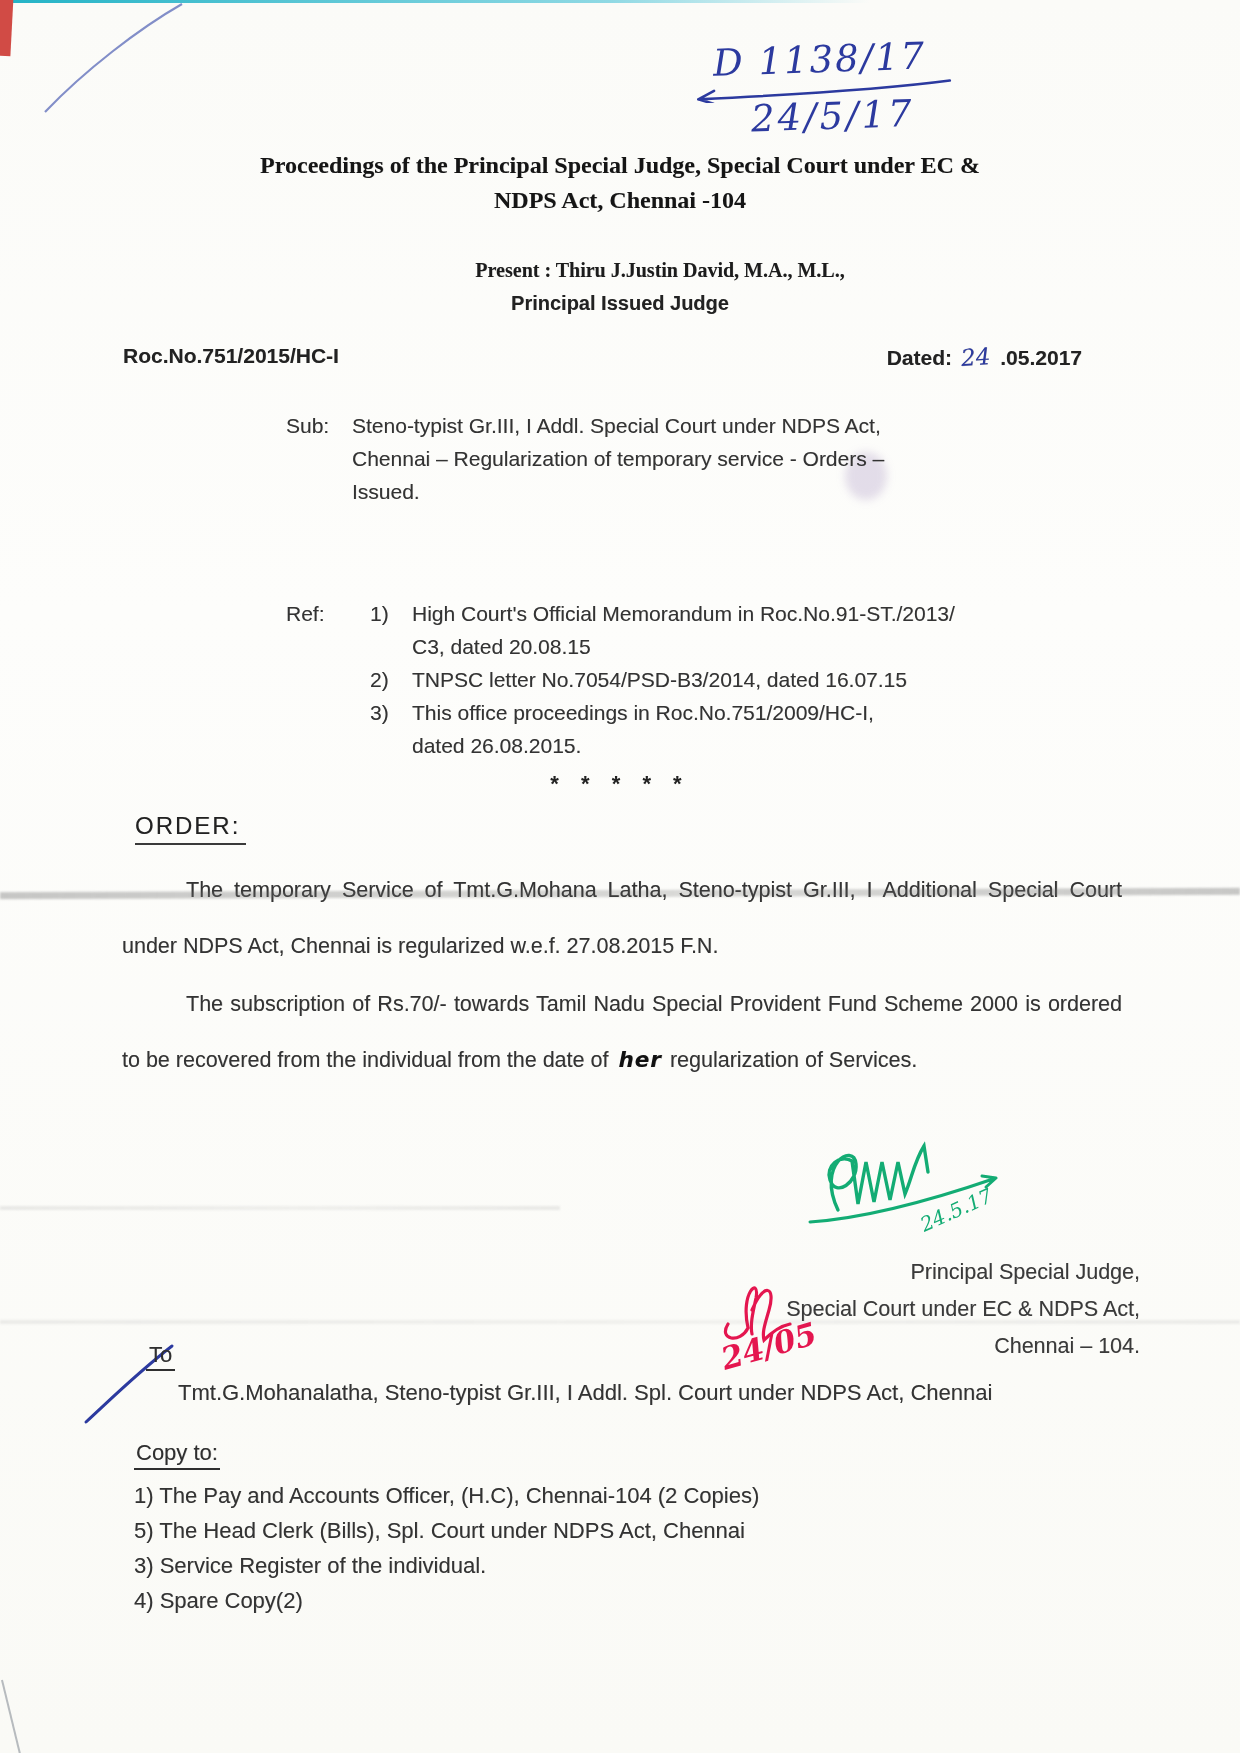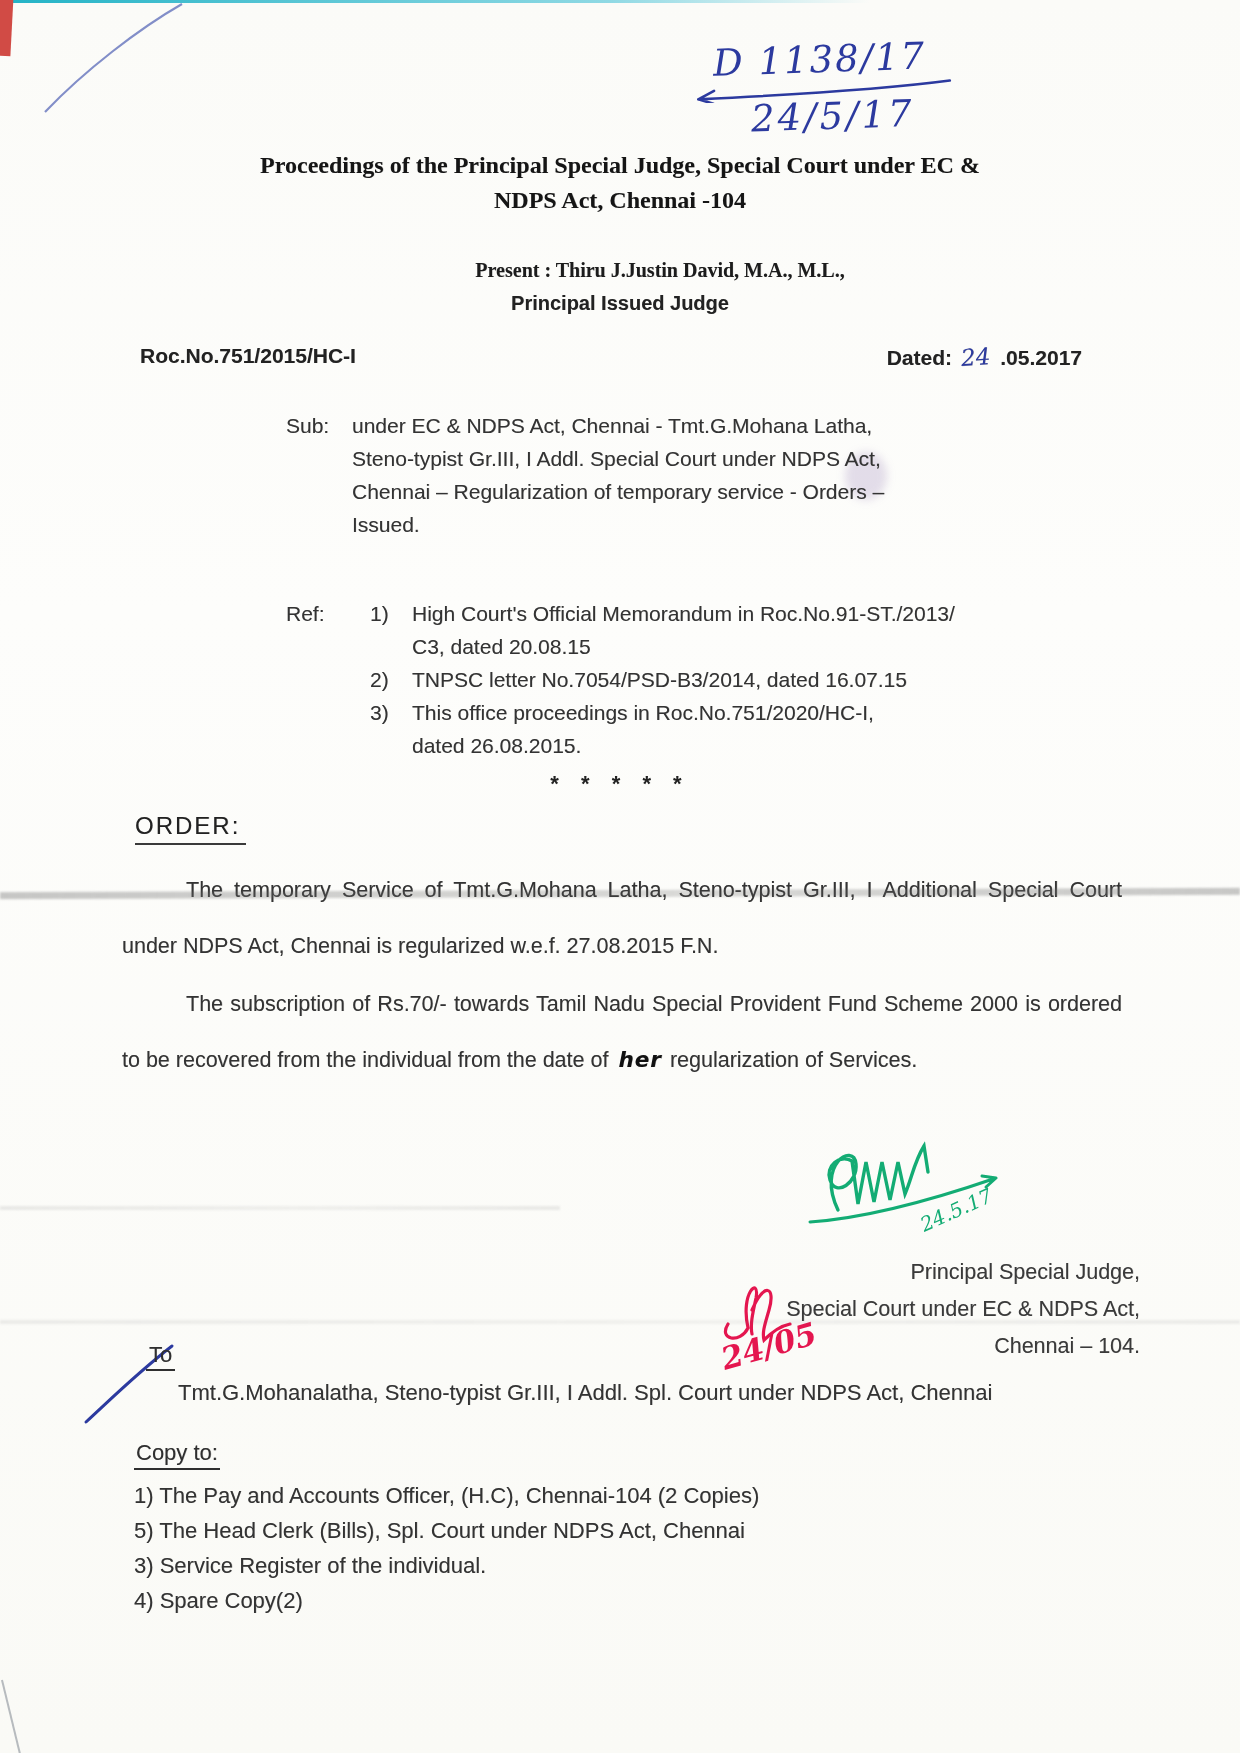--- a/index.html
+++ b/index.html
@@ -9,21 +9,21 @@
     overflow:hidden;font-family:"Liberation Sans",sans-serif;color:#2b2b2b;
   }
   .typed{text-shadow:0.35px 0.35px 0 rgba(70,70,70,.35);}
   
   .title{position:absolute;top:148px;left:0;width:100%;text-align:center;
     font-family:"Liberation Serif",serif;font-weight:700;font-size:24px;line-height:35px;color:#151515;}
   .present{position:absolute;top:259px;left:0;width:100%;text-align:center;
     font-family:"Liberation Serif",serif;font-weight:700;font-size:20px;color:#1c1c1c;margin-left:40px;}
   .present-role{position:absolute;top:292px;left:0;width:100%;text-align:center;
     font-weight:700;font-size:20px;color:#222;}
-  .meta-row{position:absolute;top:344px;left:140px;right:158px;display:flex;
+  .meta-row{position:absolute;top:344px;left:123px;right:158px;display:flex;
     justify-content:space-between;font-weight:700;font-size:21px;color:#222;}
   .hw-day{font-family:"DejaVu Serif",serif;font-style:italic;font-weight:400;
     font-size:23px;margin:0 10px 0 9px;display:inline-block;transform:rotate(-4deg);}
   
   .sub-block{position:absolute;top:409px;left:286px;font-size:21px;line-height:33px;display:flex;color:#333;}
   .sub-label{width:66px;flex:none;}
   .ref-block{position:absolute;top:597px;left:286px;font-size:21px;line-height:33px;display:flex;color:#333;gap:30px;}
   .ref-label{width:54px;flex:none;}
   .ref-item{display:flex;}
   .ref-marker{width:42px;flex:none;}
@@ -111,21 +111,20 @@
   <div class="meta-row typed">
     <span>Roc.No.751/2015/HC-I</span>
     <span>
       <span>Dated:</span><span class="hw-day" style="color: rgb(44, 58, 159);">24</span><span>.05.2017</span>
     </span>
   </div>
 
   <div class="sub-block typed">
     <span class="sub-label">Sub:</span>
     <div>
-      <div>under EC &amp; NDPS Act, Chennai - Tmt.G.Mohana Latha,</div>
       <div>Steno-typist Gr.III, I Addl. Special Court under NDPS Act,</div>
       <div>Chennai – Regularization of temporary service - Orders –</div>
       <div>Issued.</div>
     </div>
   </div>
 
   <div class="ref-block typed">
     <span class="ref-label">Ref:</span>
     <div>
       <div class="ref-item">
@@ -137,21 +136,21 @@
       </div>
       <div class="ref-item">
         <span class="ref-marker">2)</span>
         <div>
           <div>TNPSC letter No.7054/PSD-B3/2014, dated 16.07.15</div>
         </div>
       </div>
       <div class="ref-item">
         <span class="ref-marker">3)</span>
         <div>
-          <div>This office proceedings in Roc.No.751/2020/HC-I,</div>
+          <div>This office proceedings in Roc.No.751/2009/HC-I,</div>
           <div>dated 26.08.2015.</div>
         </div>
       </div>
     </div>
   </div>
 
   <div class="stars">* * * * *</div>
 
   <div class="order-heading typed">ORDER:</div>
 

